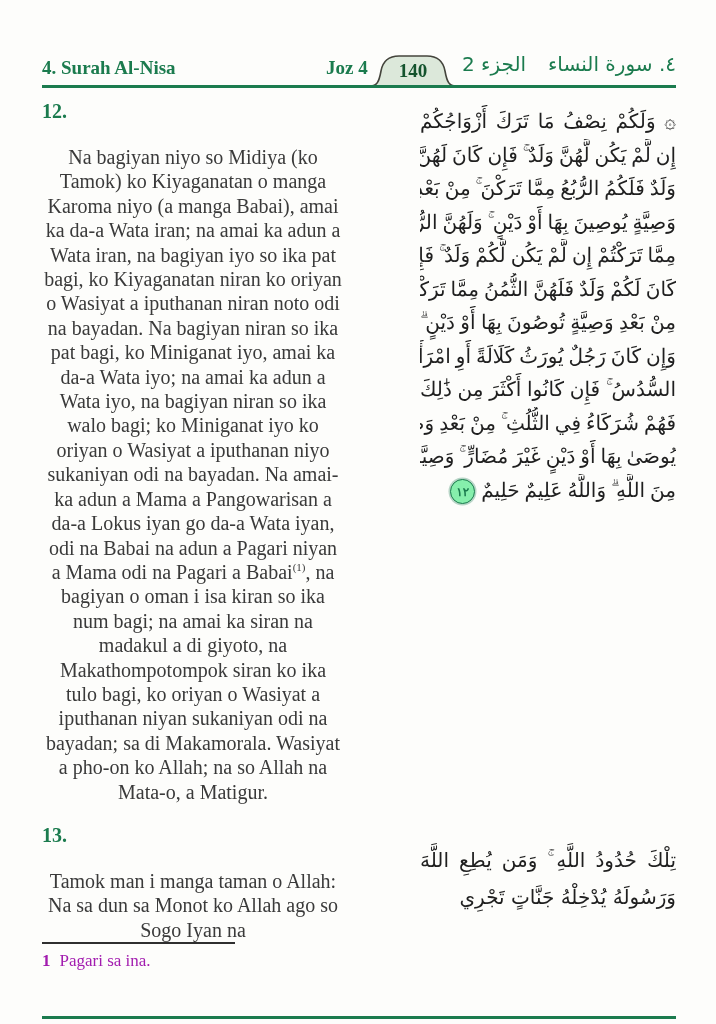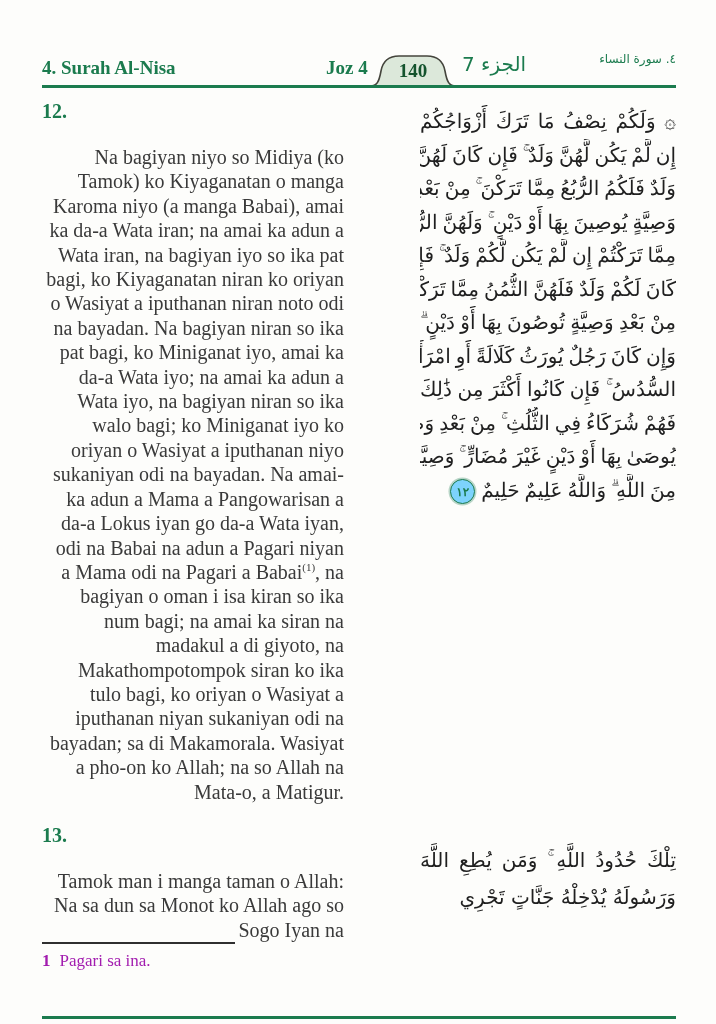--- a/index.html
+++ b/index.html
@@ -36,42 +36,42 @@
   .hdr-tab .tab-num{
     position:absolute;left:0;right:0;top:6px;
     text-align:center;font-size:19px;font-weight:bold;color:#14532d;
   }
   .hdr-juz-ar{
     position:absolute;left:462px;top:52px;
     font-size:20px;color:var(--green);font-family:var(--arab);
   }
   .hdr-surah-ar{
     position:absolute;right:40px;top:52px;
-    font-size:12px;color:var(--green);font-family:var(--arab);
+    font-size:20px;color:var(--green);font-family:var(--arab);
   }
   .rule-top{
     position:absolute;left:42px;top:85px;width:634px;height:3px;
     background:var(--green);
   }
   .rule-bottom{
     position:absolute;left:42px;top:1016px;width:634px;height:3px;
     background:var(--green);
   }
   
   .trans-col{
     position:absolute;left:42px;top:99px;width:352px;
     font-size:20px;line-height:24.4px;color:var(--body-text);
   }
   .verse{display:flex;align-items:flex-start;flex-direction:column;}
   .verse + .verse{margin-top:19px;}
   .v-num{
     flex:0 0 46px;text-align:right;padding-right:9px;
     color:var(--green);font-weight:bold;
   }
-  .v-text{flex:1 1 auto;max-width:302px;text-align:right;}
+  .v-text{flex:1 1 auto;max-width:302px;text-align:center;}
   .v-text sup{font-size:11px;line-height:0;}
   
   .arab-col{
     position:absolute;left:420px;top:105px;width:256px;
     direction:rtl;
     font-family:Liberation Serif, serif;
     font-size:20px;color:var(--arab-text);
   }
   .ar-line{
     height:33.5px;line-height:33.5px;
@@ -83,21 +83,21 @@
     position:absolute;left:420px;top:842px;width:256px;
     direction:rtl;font-family:var(--arab);
     font-size:20px;color:var(--arab-text);
   }
   .arab-v13 .ar-line{height:37px;line-height:37px;}
   .medallion{
     display:inline-flex;align-items:center;justify-content:center;
     width:25px;height:25px;margin:0 6px;vertical-align:middle;
     border:1.5px solid var(--green);border-radius:50%;
     box-shadow:0 0 0 1.5px rgba(27,123,78,.30);
-    background:#7dd3fc;
+    background:#86efac;
     font-size:12px;font-weight:bold;color:var(--green);
     line-height:1;
   }
   
   .foot-rule{
     position:absolute;left:42px;top:942px;width:193px;height:2px;
     background:#2f2f2f;
   }
   .footnote{
     position:absolute;left:42px;top:951px;
@@ -113,21 +113,21 @@
   <div class="hdr-left">4. Surah Al-Nisa</div>
   <div class="hdr-joz">Joz 4</div>
 
   <div class="hdr-tab">
     <svg viewBox="0 0 88 33">
       <path d="M1,32 C8,32 10,28 12,17 C14,6 20,2 30,2 L58,2 C68,2 74,6 76,17 C78,28 80,32 87,32 Z" fill="#dce8da" stroke="#44443c" stroke-width="1.6"></path>
     </svg>
     <span class="tab-num">140</span>
   </div>
 
-  <div class="hdr-juz-ar" dir="rtl">الجزء 7</div>
+  <div class="hdr-juz-ar" dir="rtl">الجزء 2</div>
   <div class="hdr-surah-ar" dir="rtl">٤. سورة النساء</div>
 
   <div class="rule-top"></div>
 
   <div class="trans-col">
 
     <div class="verse">
       <div class="v-num">12.</div>
       <div class="v-text"><span>Na bagiyan niyo so Midiya (ko Tamok) ko Kiyaganatan o manga Karoma niyo (a manga Babai), amai ka da-a Wata iran; na amai ka adun a Wata iran, na bagiyan iyo so ika pat bagi, ko Kiyaganatan niran ko oriyan o Wasiyat a iputhanan niran noto odi na bayadan. Na bagiyan niran so ika pat bagi, ko Miniganat iyo, amai ka da-a Wata iyo; na amai ka adun a Wata iyo, na bagiyan niran so ika walo bagi; ko Miniganat iyo ko oriyan o Wasiyat a iputhanan niyo sukaniyan odi na bayadan. Na amai-ka adun a Mama a Pangowarisan a da-a Lokus iyan go da-a Wata iyan, odi na Babai na adun a Pagari niyan a Mama odi na Pagari a Babai</span><sup>(1)</sup><span>, na bagiyan o oman i isa kiran so ika num bagi; na amai ka siran na madakul a di giyoto, na Makathompotompok siran ko ika tulo bagi, ko oriyan o Wasiyat a iputhanan niyan sukaniyan odi na bayadan; sa di Makamorala. Wasiyat a pho-on ko Allah; na so Allah na Mata-o, a Matigur.</span></div>
     </div>

